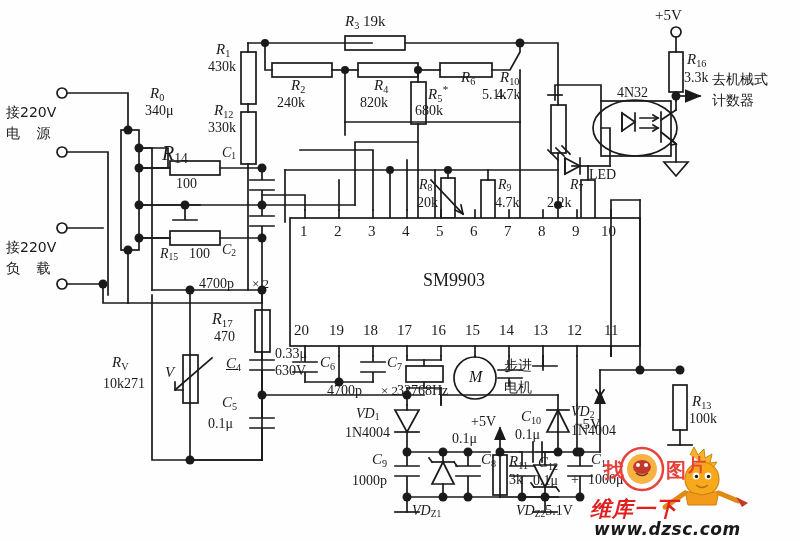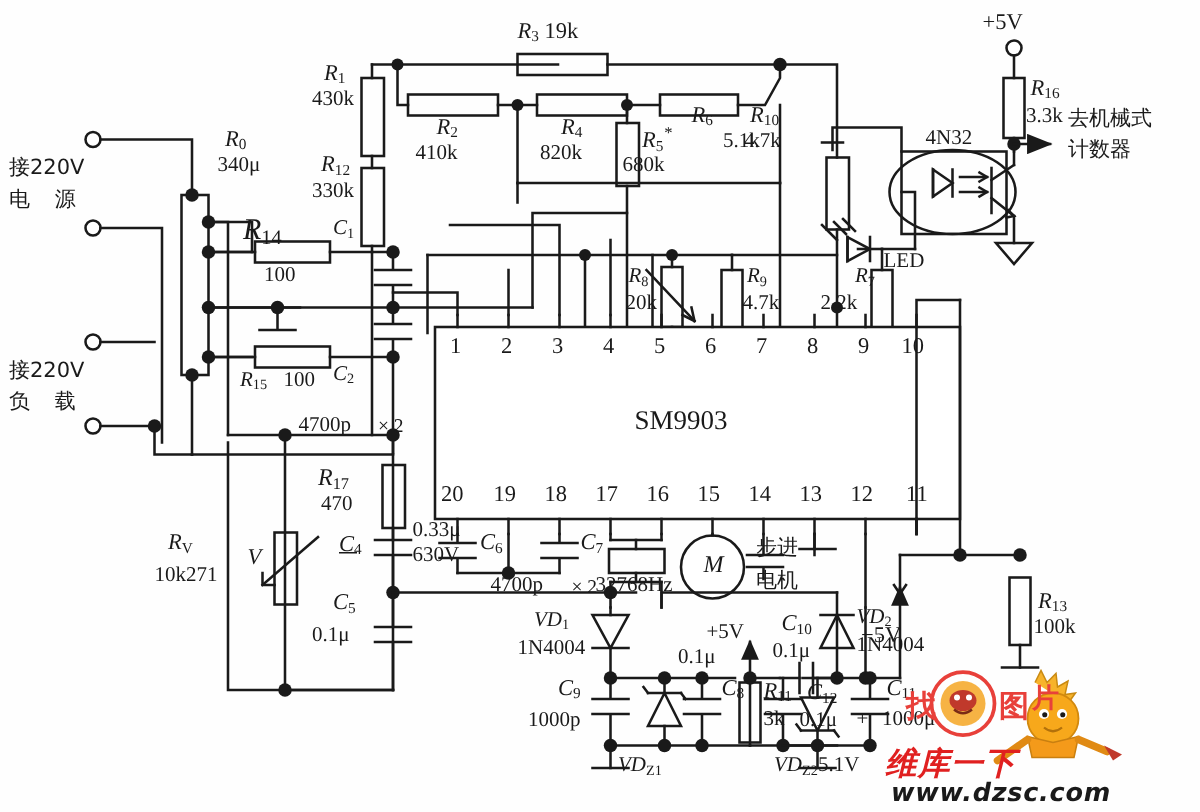--- a/index.html
+++ b/index.html
@@ -379,21 +379,21 @@
   <div class="lbl" style="left:252px;top:277px;font-size:13px;">× 2</div>
 
   <div class="lbl it" style="left:216px;top:42px;font-size:15px;"><span>R</span><span class="sub">1</span></div>
   <div class="lbl" style="left:208px;top:60px;font-size:14px;">430k</div>
   <div class="lbl it" style="left:214px;top:103px;font-size:15px;"><span>R</span><span class="sub">12</span></div>
   <div class="lbl" style="left:208px;top:121px;font-size:14px;">330k</div>
 
   <div class="lbl" style="left:345px;top:14px;font-size:15px;"><span class="it">R</span><span class="sub it">3</span>&nbsp;<span>19k</span></div>
 
   <div class="lbl it" style="left:291px;top:78px;font-size:15px;"><span>R</span><span class="sub">2</span></div>
-  <div class="lbl" style="left:277px;top:96px;font-size:14px;">410k</div>
+  <div class="lbl" style="left:277px;top:96px;font-size:14px;">240k</div>
 
   <div class="lbl it" style="left:374px;top:78px;font-size:15px;"><span>R</span><span class="sub">4</span></div>
   <div class="lbl" style="left:360px;top:96px;font-size:14px;">820k</div>
 
   <div class="lbl it" style="left:428px;top:84px;font-size:15px;"><span>R</span><span class="sub">5</span><span style="font-size:11px;vertical-align:super;">*</span></div>
   <div class="lbl" style="left:415px;top:104px;font-size:14px;">680k</div>
 
   <div class="lbl it" style="left:461px;top:70px;font-size:15px;"><span>R</span><span class="sub">6</span></div>
   <div class="lbl" style="left:456px;top:88px;font-size:14px;margin-left:26px;">5.1k</div>
 

